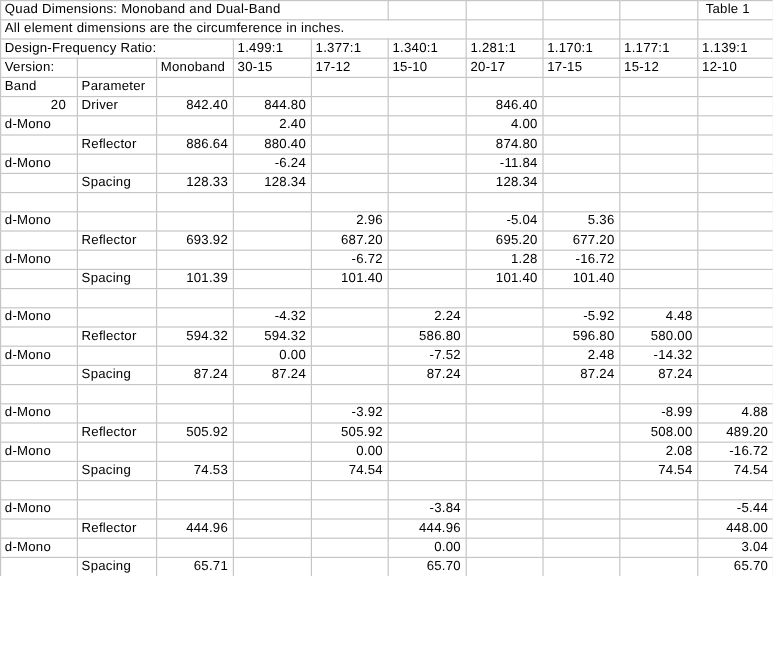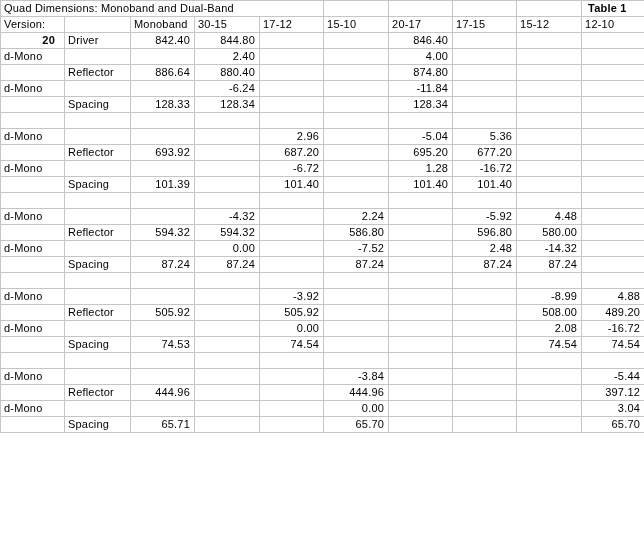--- a/index.html
+++ b/index.html
@@ -31,25 +31,23 @@
     overflow: hidden;
     vertical-align: middle;
     text-align: left;
   }
   table.grid td.num {
     text-align: right;
     padding-right: 4px;
   }
   table.grid td.band {
     padding-right: 9px;
-    font-weight: bold;
   }
   table.grid td.tlabel {
     padding-left: 6px;
-    font-weight: bold;
   }
 </style>
 </head>
 <body>
 
 <div id="sheet">
   <table class="grid">
     <colgroup id="colgroup">
         <col style="width: 64px;">
         <col style="width: 66px;">
@@ -65,32 +63,61 @@
     <tbody id="tbody">
         <tr>
           <td colspan="5">Quad Dimensions: Monoband and Dual-Band</td>
           <td></td>
           <td></td>
           <td></td>
           <td></td>
           <td class="tlabel">Table 1</td>
         </tr>
         <tr>
+          <td colspan="6">All element dimensions are the circumference in inches.</td>
+          <td></td>
+          <td></td>
+          <td></td>
+          <td></td>
+        </tr>
+        <tr>
+          <td colspan="3">Design-Frequency Ratio:</td>
+          <td>1.499:1</td>
+          <td>1.377:1</td>
+          <td>1.340:1</td>
+          <td>1.281:1</td>
+          <td>1.170:1</td>
+          <td>1.177:1</td>
+          <td>1.139:1</td>
+        </tr>
+        <tr>
           <td>Version:</td>
           <td></td>
           <td>Monoband</td>
           <td>30-15</td>
           <td>17-12</td>
           <td>15-10</td>
           <td>20-17</td>
           <td>17-15</td>
           <td>15-12</td>
           <td>12-10</td>
         </tr>
         <tr>
+          <td>Band</td>
+          <td>Parameter</td>
+          <td></td>
+          <td></td>
+          <td></td>
+          <td></td>
+          <td></td>
+          <td></td>
+          <td></td>
+          <td></td>
+        </tr>
+        <tr>
           <td class="num band">20</td>
           <td>Driver</td>
           <td class="num">842.40</td>
           <td class="num">844.80</td>
           <td></td>
           <td></td>
           <td class="num">846.40</td>
           <td></td>
           <td></td>
           <td></td>
@@ -350,21 +377,21 @@
         <tr>
           <td></td>
           <td>Reflector</td>
           <td class="num">444.96</td>
           <td></td>
           <td></td>
           <td class="num">444.96</td>
           <td></td>
           <td></td>
           <td></td>
-          <td class="num">397.12</td>
+          <td class="num">448.00</td>
         </tr>
         <tr>
           <td>d-Mono</td>
           <td></td>
           <td></td>
           <td></td>
           <td></td>
           <td class="num">0.00</td>
           <td></td>
           <td></td>

